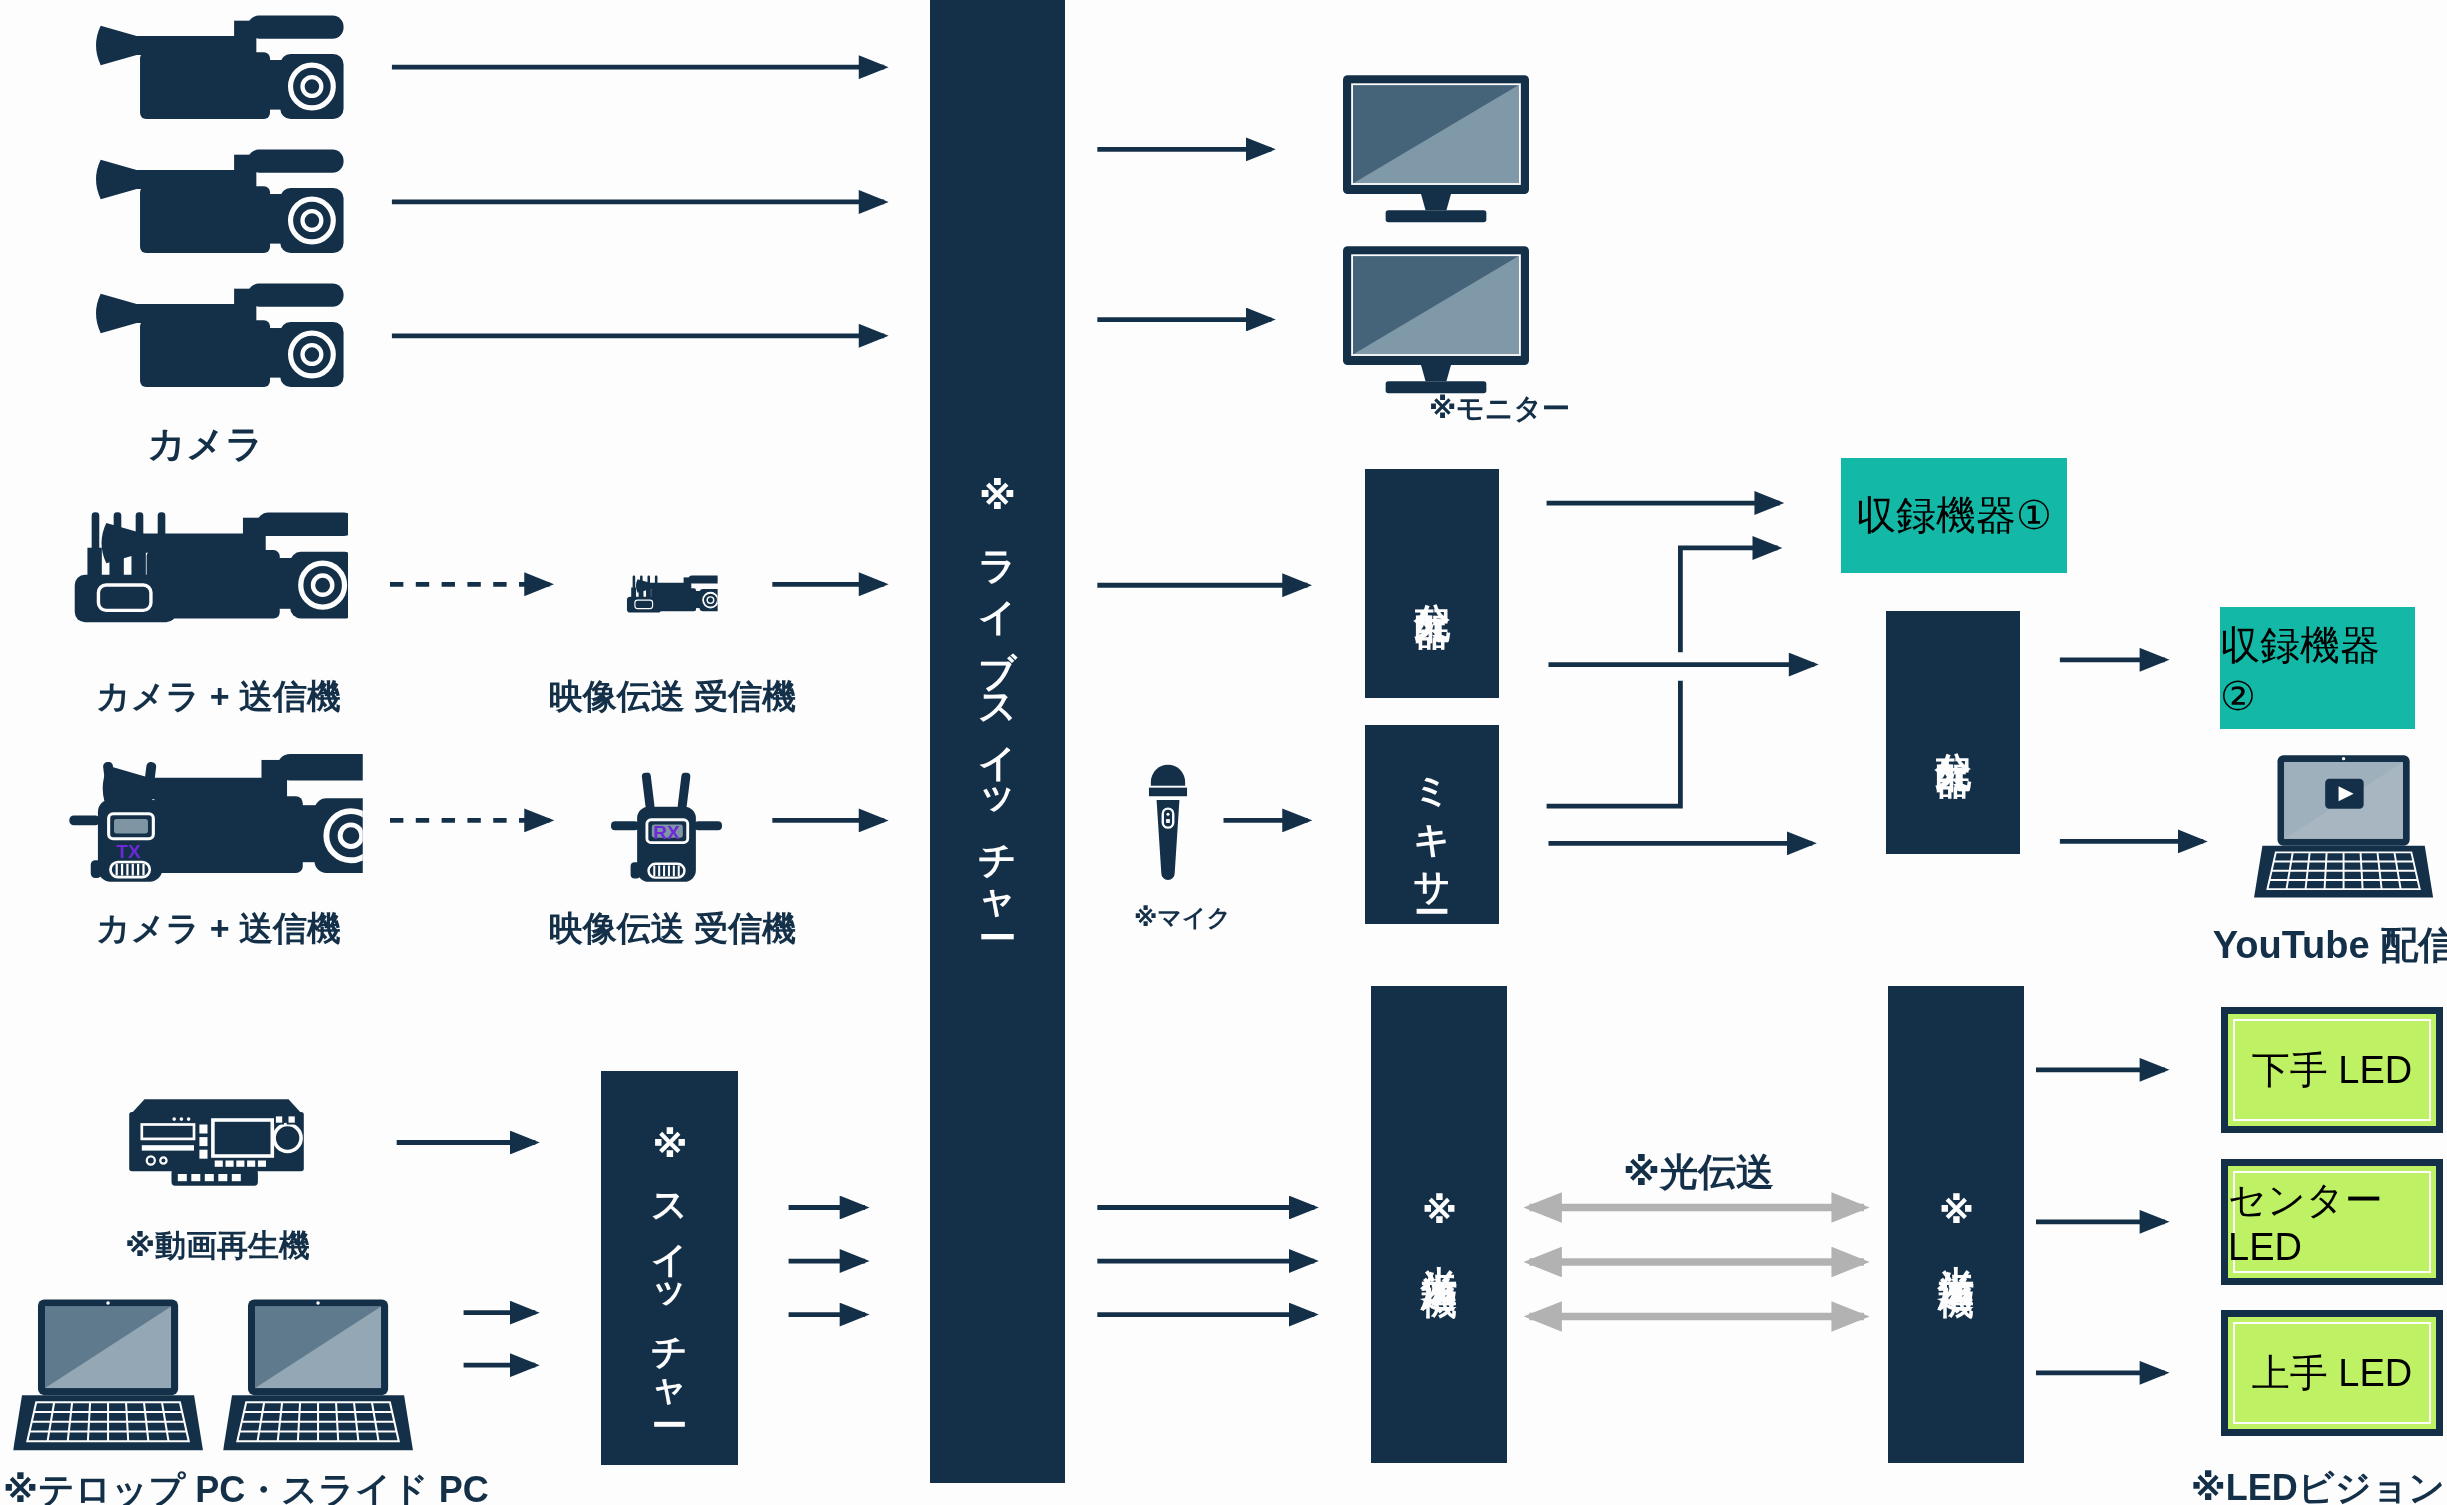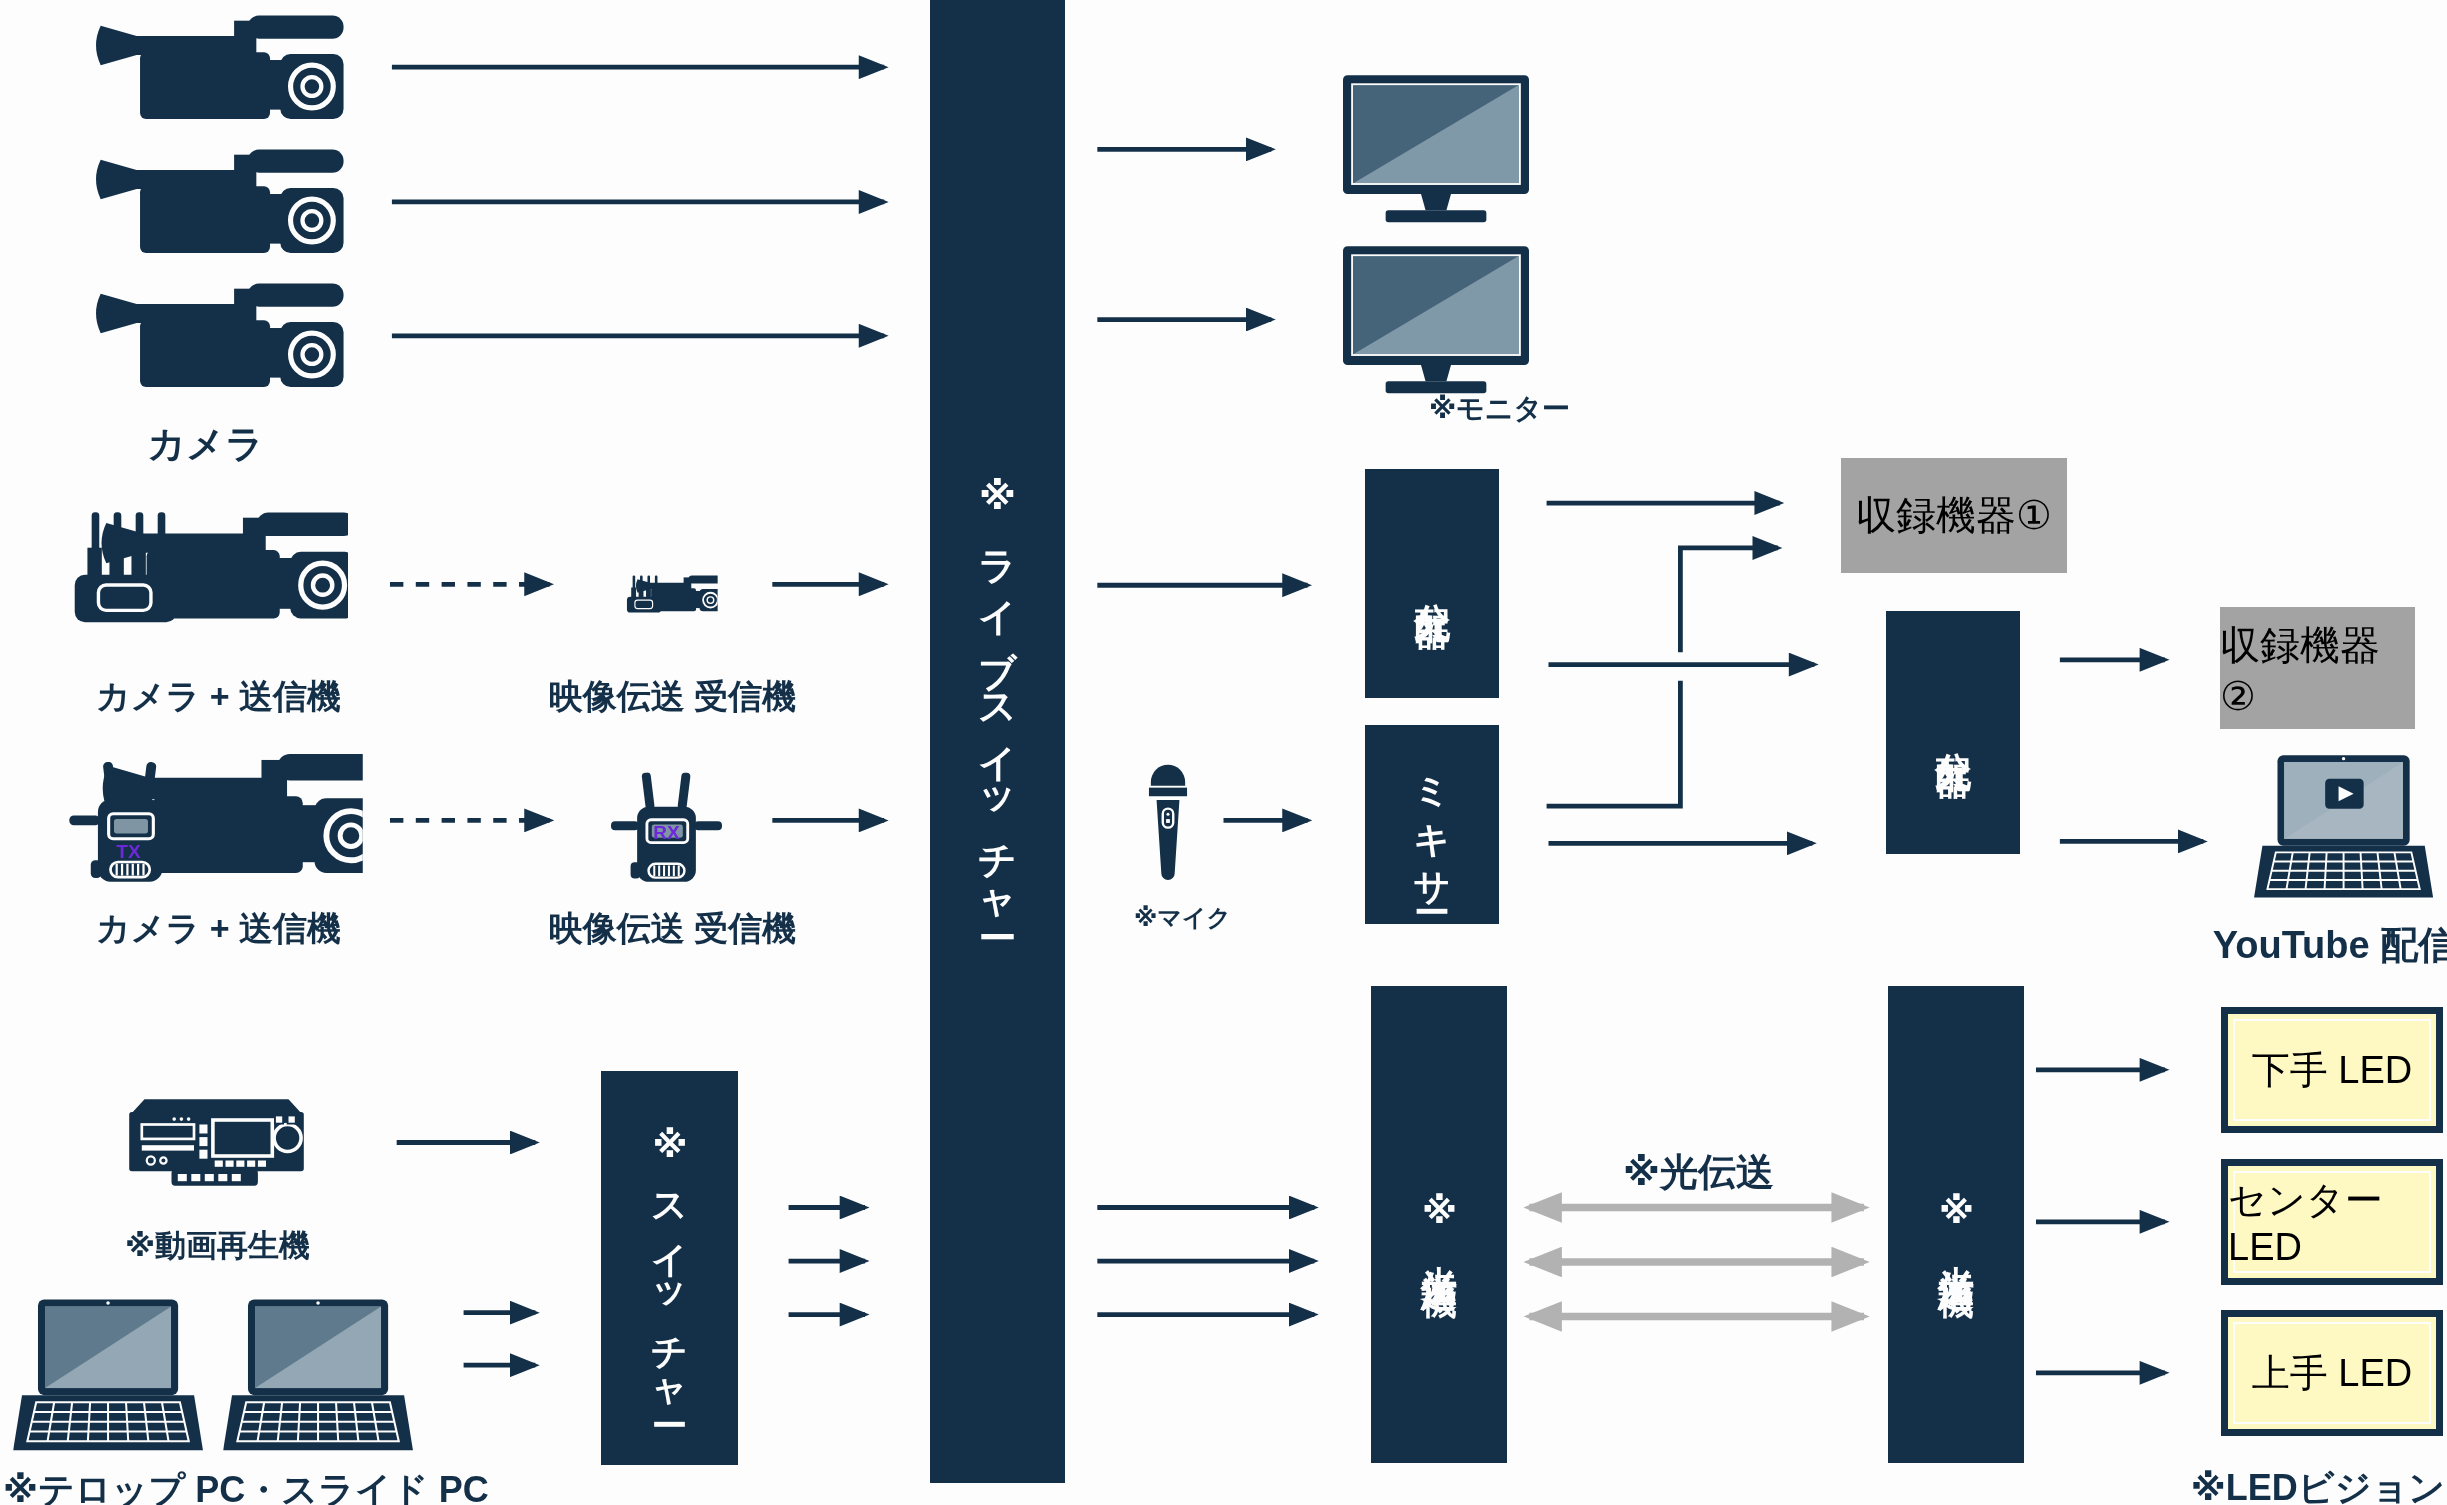--- a/index.html
+++ b/index.html
@@ -5,25 +5,25 @@
   html,body{margin:0;padding:0;background:#fdfdfd;}
   .canvas{position:relative;width:2447px;height:1506px;background:#fdfdfd;overflow:hidden;
           font-family:"Liberation Sans","DejaVu Sans",sans-serif;}
   .wires{position:absolute;left:0;top:0;width:2447px;height:1506px;}
   .box{position:absolute;background:#143049;display:flex;align-items:center;justify-content:center;}
   .vtext{writing-mode:vertical-rl;text-orientation:upright;color:#fdfdfd;font-weight:bold;
          letter-spacing:5.7px;line-height:1;}
   .hlabel{position:absolute;color:#143049;font-weight:bold;text-align:center;white-space:nowrap;}
   .icon{position:absolute;}
   .badge{position:absolute;color:#6d28d9;font-weight:bold;font-size:19px;text-align:center;width:57px;}
-  .led{position:absolute;left:2221px;width:222px;height:126px;background:#fef9c3;
+  .led{position:absolute;left:2221px;width:222px;height:126px;background:#bef264;
        border:7.6px solid #143049;box-sizing:border-box;display:flex;align-items:center;justify-content:center;}
   .led .inner{position:absolute;left:4.8px;top:4.8px;right:4.8px;bottom:4.8px;border:2.9px solid #fdfdfd;}
   .led .wtext{position:relative;font-size:38px;z-index:1;}
-  .rec{position:absolute;background:#a3a3a3;display:flex;align-items:center;justify-content:center;}
+  .rec{position:absolute;background:#14b8a6;display:flex;align-items:center;justify-content:center;}
   .rec .wtext{font-size:40px;}
   #defs{position:absolute;width:0;height:0;overflow:hidden;}
 </style>
 </head>
 <body>
 
 <svg id="defs" aria-hidden="true">
   <defs>
     <symbol id="camcorder" viewBox="0 0 300 145">
       <path d="M14,22 L56,34 L56,56 L14,68 Q3,45 14,22 Z" fill="#143049"></path>

